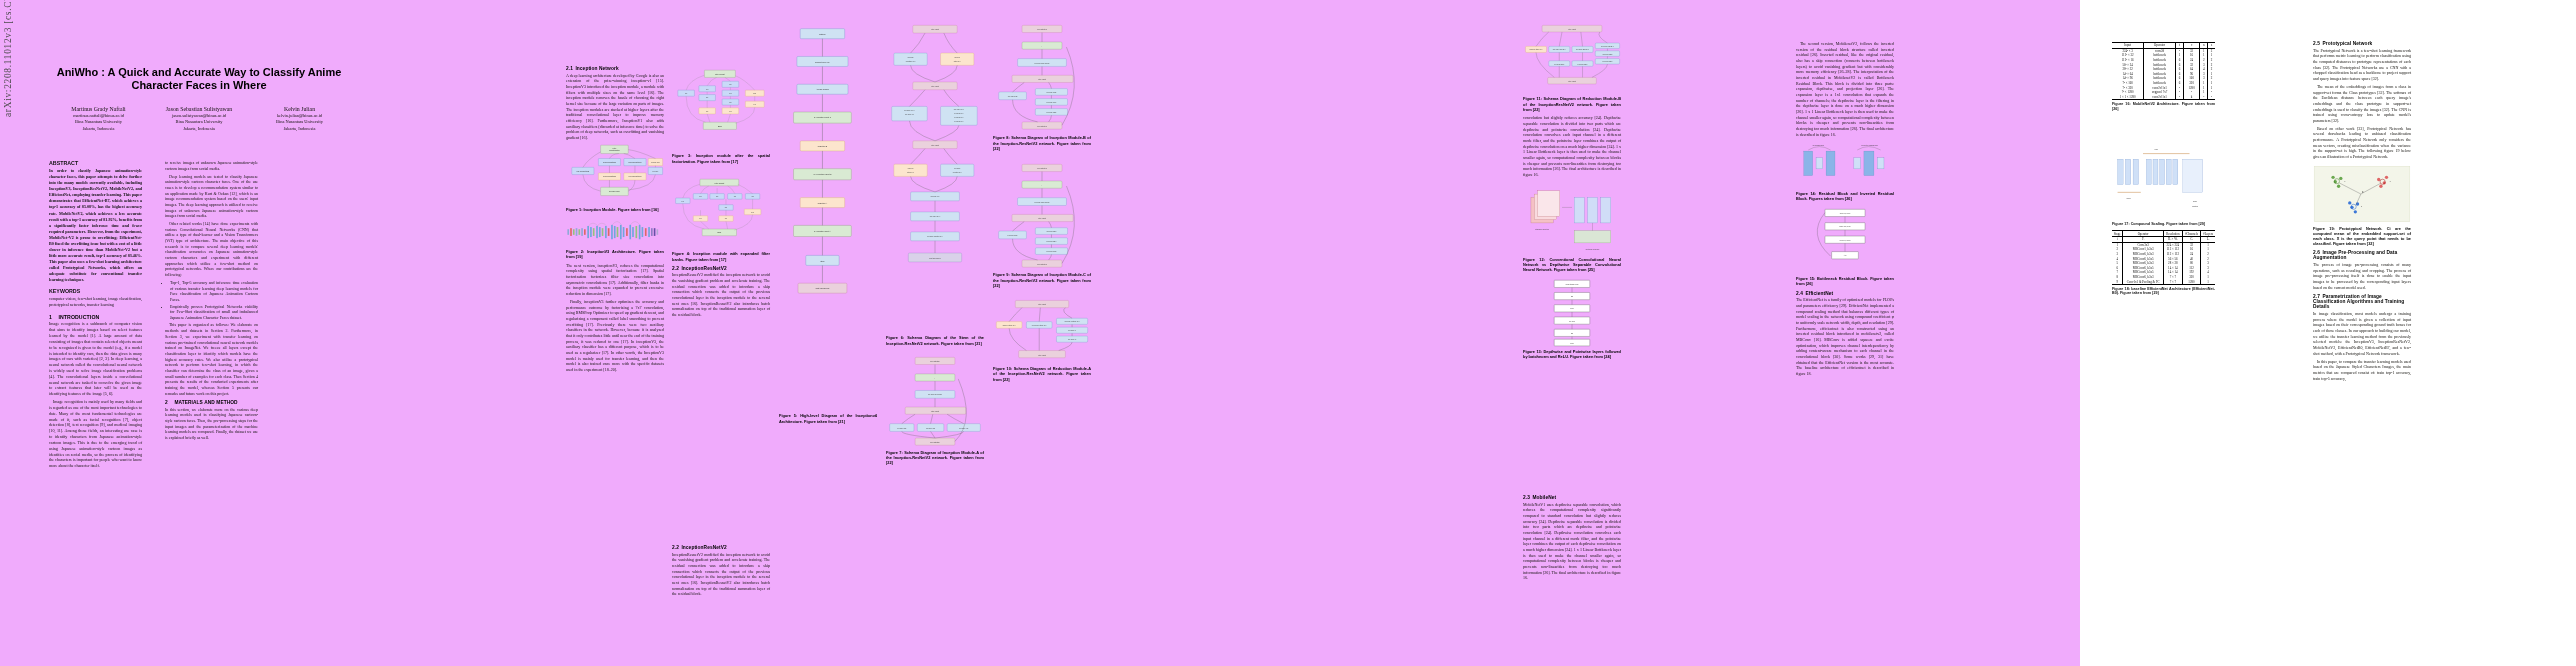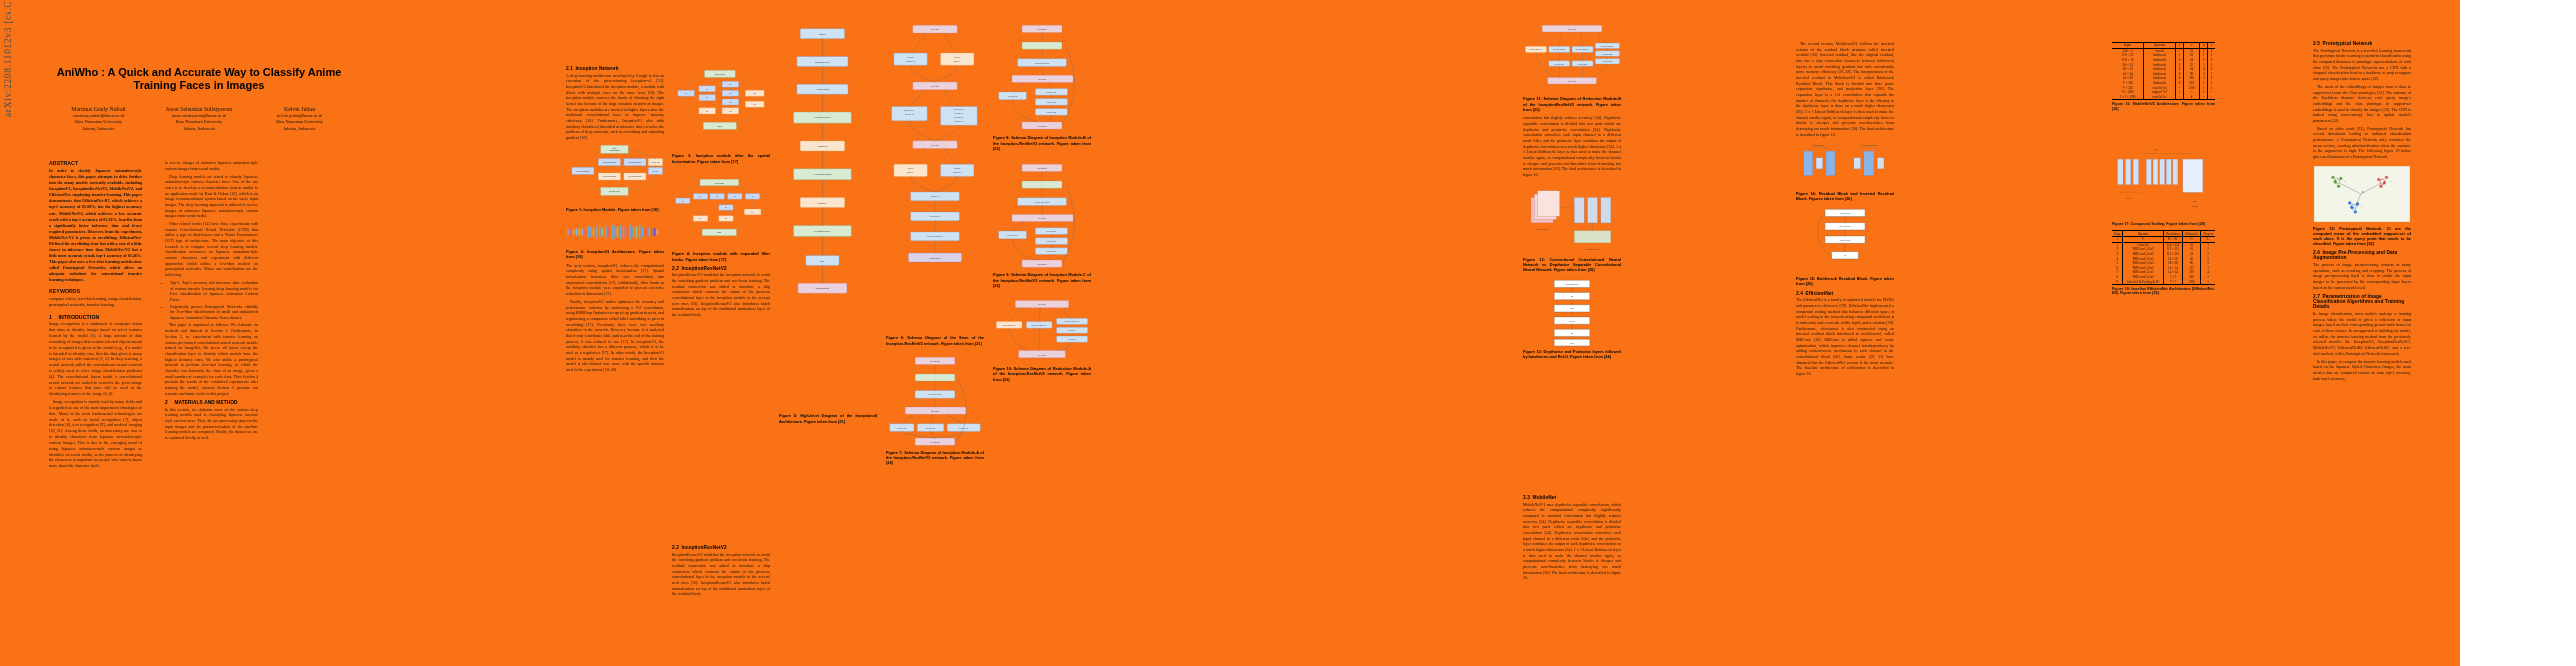--- a/index.html
+++ b/index.html
@@ -1,21 +1,21 @@
 <!DOCTYPE html>
 <html style="font-size:9px"><head>
 <meta charset="utf-8">
 <style>
   html,body{margin:0;padding:0;background:#ffffff;}
   body{
     width:2576px;height:667px;overflow:hidden;
     font-family:"Liberation Serif", serif;
     color:#111;
   }
-  .page{position:relative;width:2460px;height:667px;background:#f97316;}
+  .page{position:relative;width:2080px;height:667px;background:#f0abfc;}
 
   
   .arxiv-stamp{
     position:absolute;left:3.3px;top:117px;
     width:311px;
     transform:rotate(-90deg);
     transform-origin:0 0;
     font-family:"Liberation Serif",serif;
     font-size:9.4px;letter-spacing:0.7px;color:#4a4a4a;
     white-space:nowrap;
@@ -79,21 +79,21 @@
 </head>
 <body>
 
 <div class="page">
 
   <div class="arxiv-stamp">arXiv:2208.11012v3  [cs.CV]  10 Jan 2023</div>
 
   <div class="titleblock">
     <div class="paper-title">
       <span>AniWho : A Quick and Accurate Way to Classify Anime</span><br>
-      <span>Training Faces in Images</span>
+      <span>Character Faces in Where</span>
     </div>
     <div class="authors">
       <div class="author">
         <div class="nm">Martinus Grady Naftali</div>
         <div class="em">martinus.naftali@binus.ac.id</div>
         <div class="af">Bina Nusantara University</div>
         <div class="lo">Jakarta, Indonesia</div>
       </div>
       <div class="author">
         <div class="nm">Jason Sebastian Sulistyawan</div>

